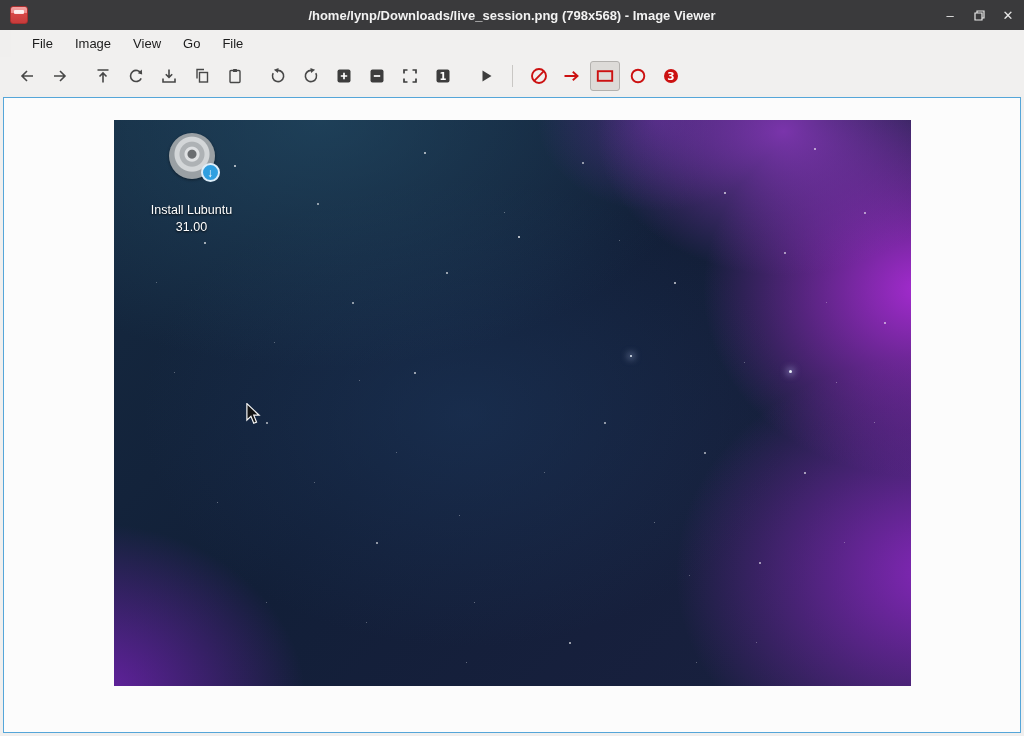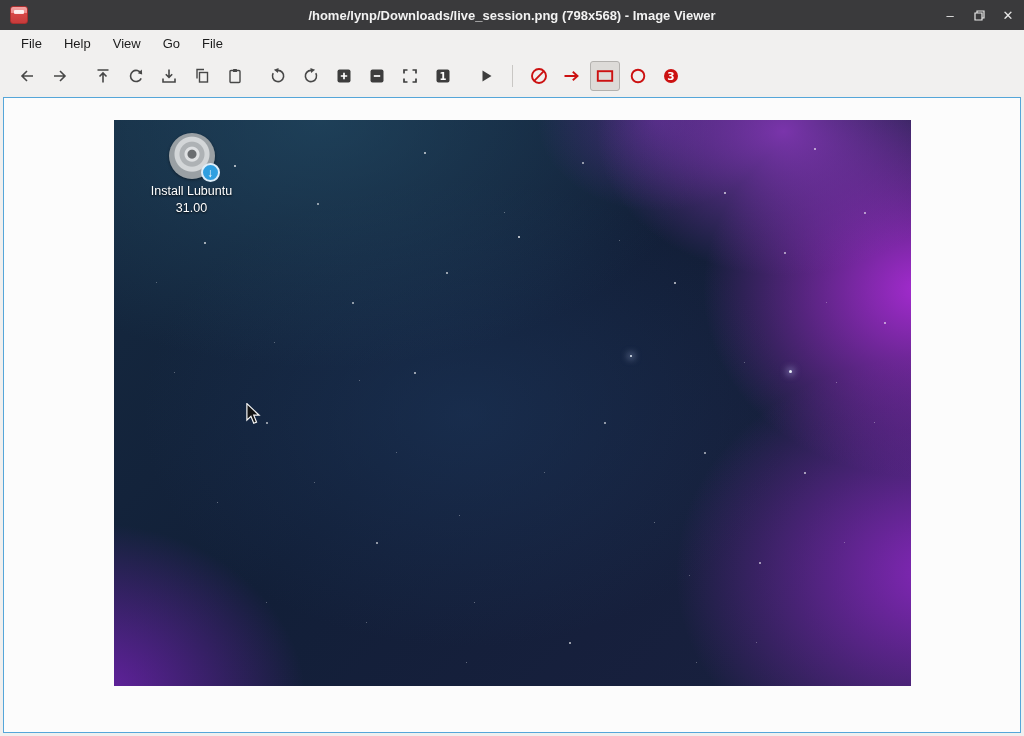--- a/index.html
+++ b/index.html
@@ -14,21 +14,21 @@
     border:1px solid #a82f2f; position:relative; }
   .app-icon::after{ content:""; position:absolute; left:3px; top:3px; width:10px; height:4px;
     background:rgba(255,255,255,.85); border-radius:1px; }
   .tb-title { position:absolute; left:120px; right:120px; text-align:center; color:#f2f2f2;
     font-weight:bold; font-size:13px; white-space:nowrap; overflow:hidden; }
   .win-controls { margin-left:auto; display:flex; align-items:center; gap:13px; color:#e8e8e8; }
   .wc { width:16px; height:16px; display:flex; align-items:center; justify-content:center;
     font-size:13px; cursor:default; }
 
   
-  .menubar { height:27px; background:#f1f0ef; display:flex; align-items:center; padding-left:10px; }
+  .menubar { height:27px; background:#f1f0ef; display:flex; align-items:center; padding-left:10px;margin-left:11px; }
   .menu-item { padding:3px 11px; font-size:13px; color:#1c1c1c; border-radius:2px; }
 
   
   .toolbar { height:37px; background:#f1f0ef; display:flex; align-items:center; padding-left:12px; }
   .tbtn { width:30px; height:30px; margin-right:3px; display:flex; align-items:center;
     justify-content:center; border-radius:3px; border:1px solid transparent; }
   .tbtn svg { display:block; }
   .tbtn.active { background:#dddbd8; border:1px solid #b3b1ae; }
   .tb-gap { margin-left:10px; }
   .tb-sep { width:1px; height:22px; background:#c9c7c4; margin:0 11px 0 8px; }
@@ -86,21 +86,21 @@
   .desktop-icon { position:absolute; left:22px; top:13px; width:112px; display:flex;
     flex-direction:column; align-items:center; }
   .disc { position:relative; width:46px; height:46px; border-radius:50%;
     background:radial-gradient(circle at 50% 46%,
       #6a6d70 0 4px, #dfe1e3 5px 7px, #aeb2b5 8px 12px, #d3d6d8 13px 17px, #9aa0a4 18px 23px);
     box-shadow:0 1px 3px rgba(0,0,0,.45); }
   .dl-badge { position:absolute; right:-5px; bottom:-3px; width:19px; height:19px;
     border-radius:50%; background:#2f9fe0; border:2px solid #ddeefa; color:#fff;
     display:flex; align-items:center; justify-content:center; font-size:12px; font-weight:bold;
     line-height:1; }
-  .icon-label { margin-top:4px; color:#fff; font-size:12.5px; text-align:center; line-height:1.35;
+  .icon-label { margin-top:23px; color:#fff; font-size:12.5px; text-align:center; line-height:1.35;
     text-shadow:0 1px 2px rgba(0,0,0,.85); }
 
   
   .cursor { position:absolute; left:131px; top:283px; }
 </style>
 </head>
 <body>
 
 <div>
 
@@ -113,21 +113,21 @@
         <svg width="11" height="11" viewBox="0 0 11 11">
             <path d="M3 3 V1 H10 V8 H8 M1 3 H8 V10 H1 Z" fill="none" stroke="#e8e8e8" stroke-width="1.2"></path>
           </svg>
       </span>
       <span class="wc">✕</span>
     </span>
   </div>
 
   <div class="menubar">
     <span class="menu-item">File</span>
-    <span class="menu-item">Help</span>
+    <span class="menu-item">Image</span>
     <span class="menu-item">View</span>
     <span class="menu-item">Go</span>
     <span class="menu-item">File</span>
   </div>
 
   <div class="toolbar">
 
     <span class="tbtn">
       <svg width="18" height="18" viewBox="0 0 18 18">
           <path d="M15 9 H4.5 M9 4 L4 9 L9 14" fill="none" stroke="#474747" stroke-width="1.6"></path>

